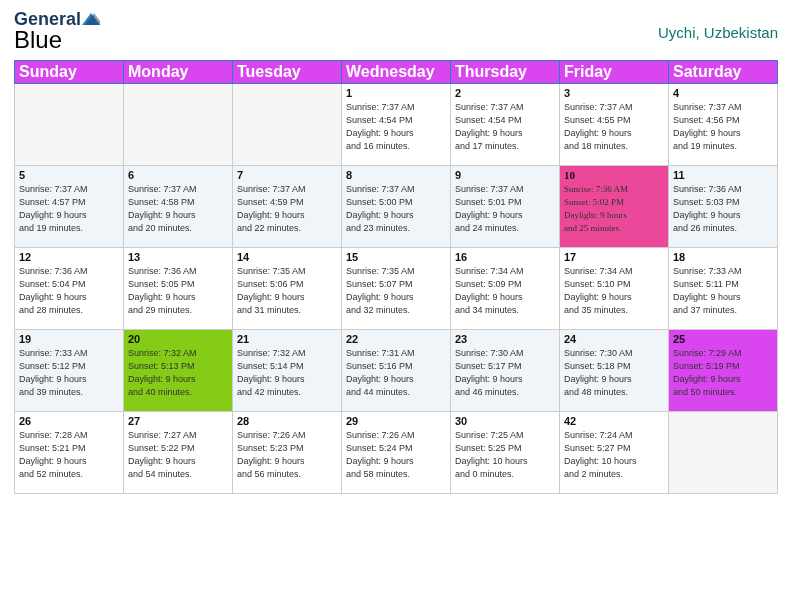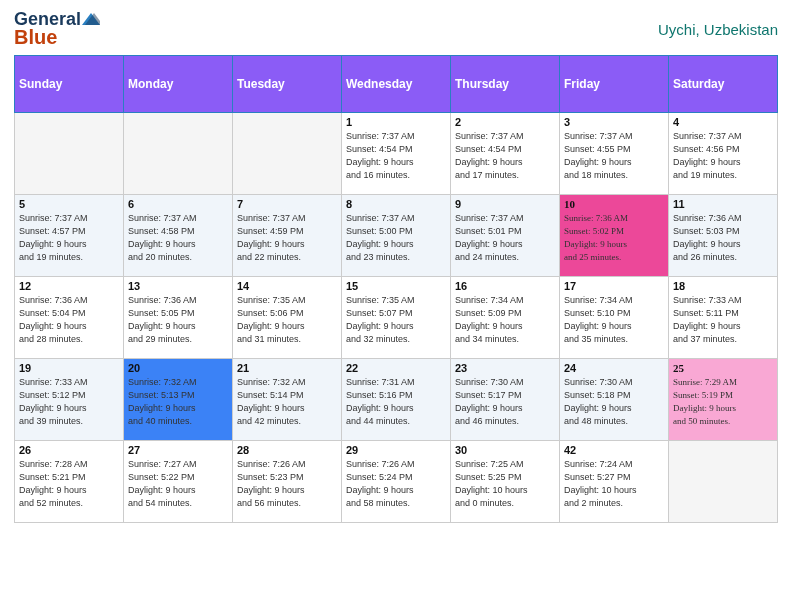--- a/index.html
+++ b/index.html
@@ -53,25 +53,25 @@
     .calendar-subtitle {
       font-size: 15px;
       color: #0f766e;
     }
     .calendar {
       width: 100%;
       border-collapse: collapse;
       table-layout: fixed;
     }
     .calendar th {
-      background: #8b5cf6;
+      background: #d946ef;
       color: #fff;
-      font-size: 12px;
+      font-size: 16px;
       font-weight: bold;
-      padding: 21px 4px;
+      padding: 2px 4px;
       text-align: left;
       border: 1px solid #2a7fc1;
     }
     .calendar td {
       border: 1px solid #ccc;
       vertical-align: top;
       padding: 3px 4px;
       font-size: 9.5px;
       color: #222;
       background: #fff;
@@ -102,21 +102,21 @@
 <div class="page">
   <div class="header">
     <div class="logo">
       <div class="logo-text">
         <span class="logo-general">General</span>
         <svg class="logo-icon" viewBox="0 0 24 20" xmlns="http://www.w3.org/2000/svg">
           <polygon points="0,18 12,2 24,18" fill="#2a7fc1"></polygon>
           <polygon points="4,18 16,2 28,18" fill="#1a3a5c" opacity="0.5"></polygon>
         </svg>
       </div>
-      <span class="logo-blue" style="font-size:20px;font-weight:bold;color:#c2410c;margin-top:-2px;">Blue</span>
+      <span class="logo-blue" style="font-size:24px;font-weight:normal;color:#000000;margin-top:-2px;">Blue</span>
     </div>
     <div class="title-block">
       <div class="calendar-subtitle">Uychi, Uzbekistan</div>
     </div>
   </div>
 
   <table class="calendar">
     <thead>
       <tr>
       <th>Sunday</th>
@@ -265,21 +265,21 @@
           </td>
         </tr>
         <tr>
           <td style="background: rgb(240, 245, 250);">
             <span class="day-num">19</span>
             <div class="day-info" style="white-space: pre-line;">Sunrise: 7:33 AM
 Sunset: 5:12 PM
 Daylight: 9 hours
 and 39 minutes.</div>
           </td>
-          <td style="background: #3b82f6;">
+          <td style="background: #84cc16;">
             <span class="day-num">20</span>
             <div class="day-info" style="white-space: pre-line;">Sunrise: 7:32 AM
 Sunset: 5:13 PM
 Daylight: 9 hours
 and 40 minutes.</div>
           </td>
           <td style="background: rgb(240, 245, 250);">
             <span class="day-num">21</span>
             <div class="day-info" style="white-space: pre-line;">Sunrise: 7:32 AM
 Sunset: 5:14 PM
@@ -300,21 +300,21 @@
 Daylight: 9 hours
 and 46 minutes.</div>
           </td>
           <td style="background: rgb(240, 245, 250);">
             <span class="day-num">24</span>
             <div class="day-info" style="white-space: pre-line;">Sunrise: 7:30 AM
 Sunset: 5:18 PM
 Daylight: 9 hours
 and 48 minutes.</div>
           </td>
-          <td style="background: #f9a8d4; font-family: Liberation Serif, serif;">
+          <td style="background: #d946ef;">
             <span class="day-num">25</span>
             <div class="day-info" style="white-space: pre-line;">Sunrise: 7:29 AM
 Sunset: 5:19 PM
 Daylight: 9 hours
 and 50 minutes.</div>
           </td>
         </tr>
         <tr>
           <td>
             <span class="day-num">26</span>

